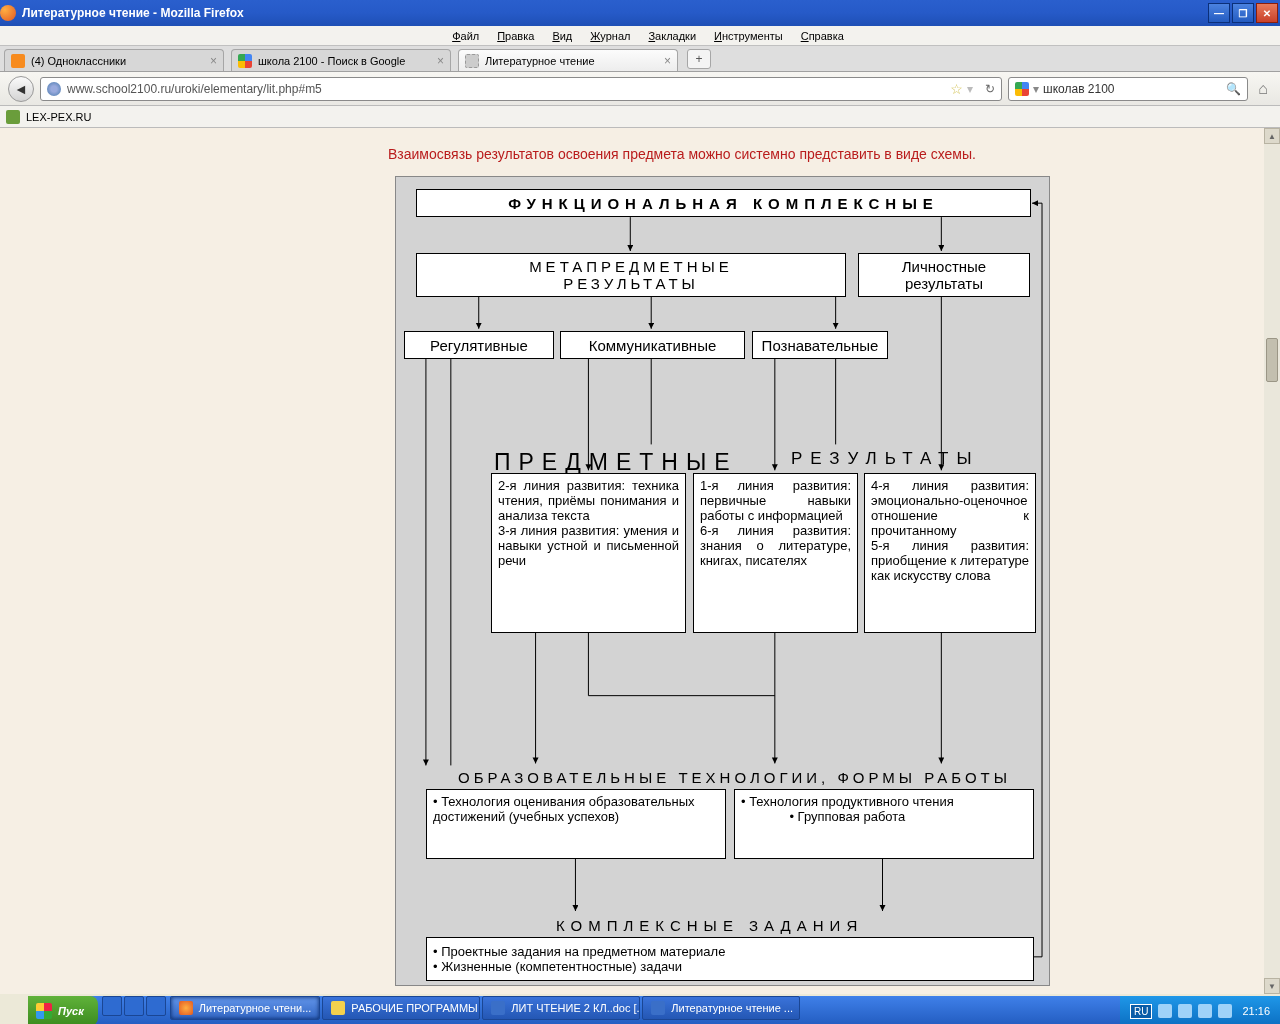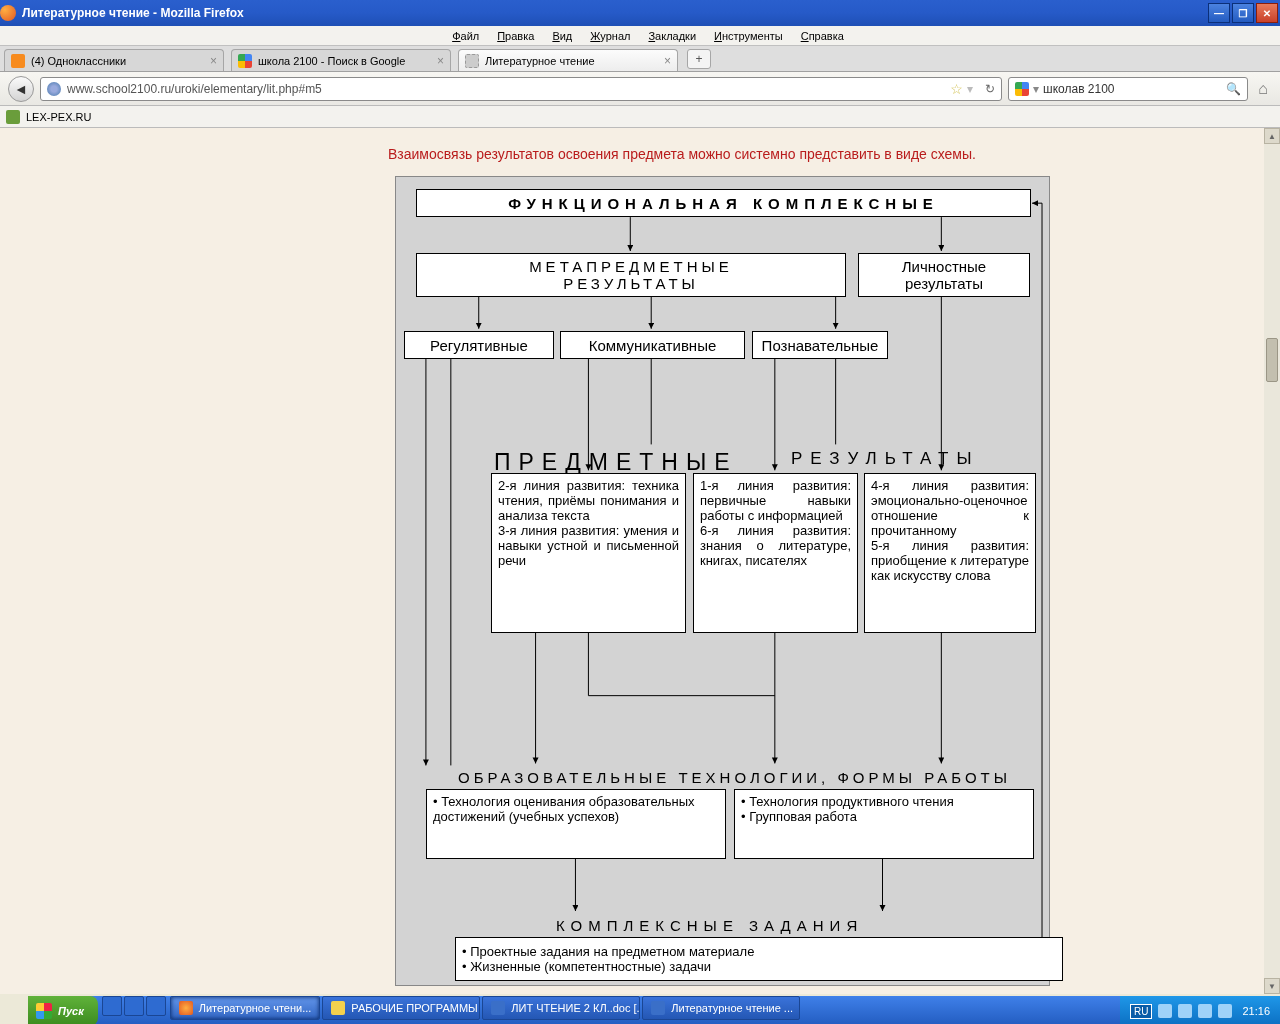--- a/index.html
+++ b/index.html
@@ -58,23 +58,23 @@
 .b-reg { left: 8px; top: 154px; width: 150px; height: 28px; }
 .b-komm { left: 164px; top: 154px; width: 185px; height: 28px; }
 .b-pozn { left: 356px; top: 154px; width: 136px; height: 28px; }
 .hdr-pred { position: absolute; left: 98px; top: 272px; font-size: 23px; letter-spacing: 8px; }
 .hdr-rez  { position: absolute; left: 395px; top: 272px; font-size: 17px; letter-spacing: 8px; }
 .b-p1 { left: 95px; top: 296px; width: 195px; height: 160px; font-size: 13px; text-align: justify; align-items: flex-start; }
 .b-p2 { left: 297px; top: 296px; width: 165px; height: 160px; font-size: 13px; text-align: justify; align-items: flex-start; }
 .b-p3 { left: 468px; top: 296px; width: 172px; height: 160px; font-size: 13px; text-align: justify; align-items: flex-start; }
 .hdr-tech { position: absolute; left: 62px; top: 592px; font-size: 15px; letter-spacing: 4px; }
 .b-t1 { left: 30px; top: 612px; width: 300px; height: 70px; font-size: 13px; text-align: left; justify-content: flex-start; align-items: flex-start; }
-.b-t2 { left: 338px; top: 612px; width: 300px; height: 70px; font-size: 13px; text-align: left; justify-content: flex-start; align-items: flex-start; }
+.b-t2 { left: 338px; top: 612px; width: 300px; height: 70px; font-size: 13px; text-align: center; justify-content: flex-start; align-items: flex-start; }
 .hdr-komp { position: absolute; left: 160px; top: 740px; font-size: 15px; letter-spacing: 6px; }
-.b-k { left: 30px; top: 760px; width: 608px; height: 44px; font-size: 13px; text-align: left; justify-content: flex-start; margin-left: 29px; }
+.b-k { left: 30px; top: 760px; width: 608px; height: 44px; font-size: 13px; text-align: left; justify-content: flex-start; }
 
 
 .page-scroll { position: absolute; top: 128px; right: 0; width: 16px; bottom: 30px; background: #eae7db; }
 .page-scroll .thumb { position: absolute; left: 2px; right: 2px; top: 210px; height: 44px; background: #c3bfaf; border: 1px solid #9b9686; border-radius: 2px; }
 .page-scroll .arrow { position: absolute; left: 0; right: 0; height: 16px; background: #ddd9cb; border: 1px solid #b8b3a2; display: flex; align-items: center; justify-content: center; font-size: 8px; color: #666; }
 .page-scroll .arrow.up { top: 0; }
 .page-scroll .arrow.down { bottom: 0; }
 
 
 .taskbar { position: absolute; bottom: 0; left: 0; right: 0; height: 28px; background: linear-gradient(#3f80e9,#245ec2); display: flex; font-size: 11px; color: #fff; margin-left: 28px; }

